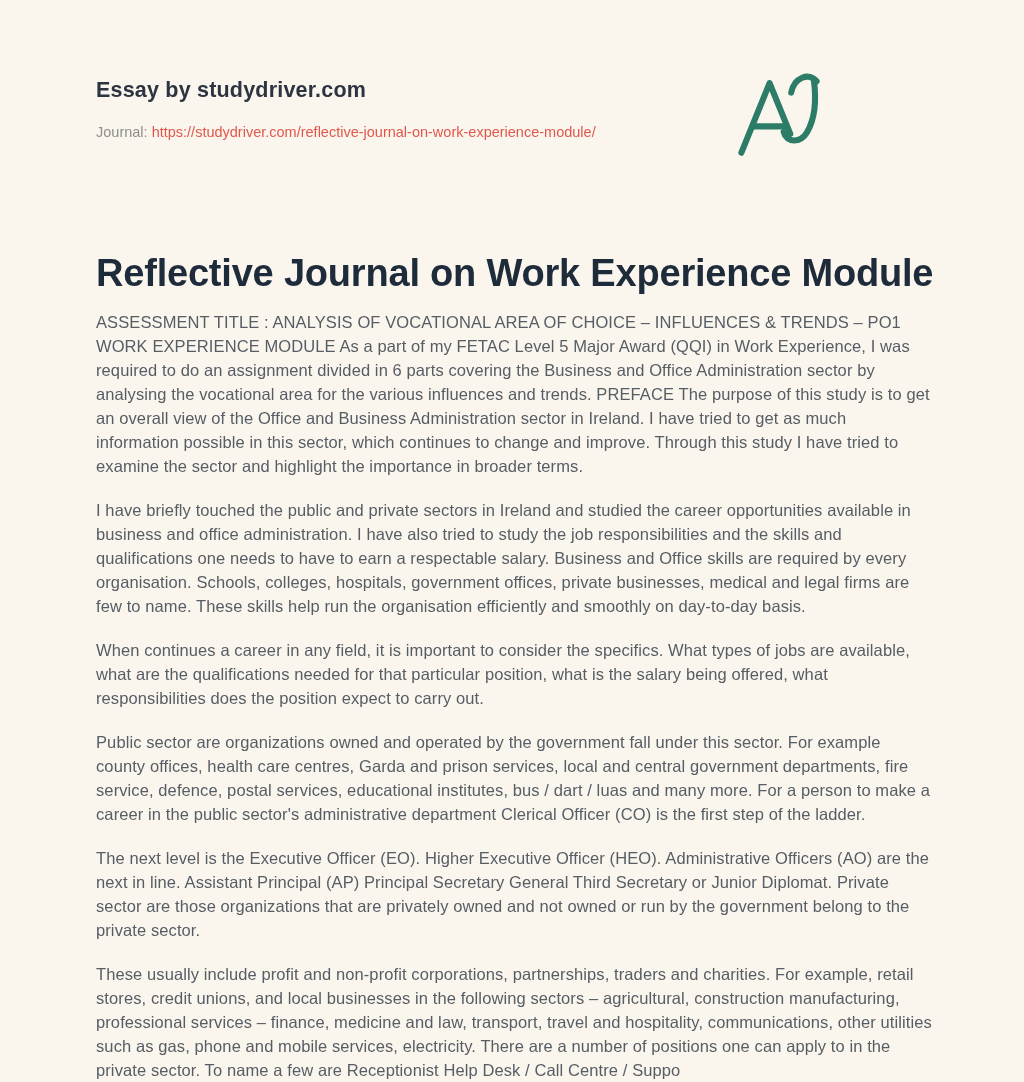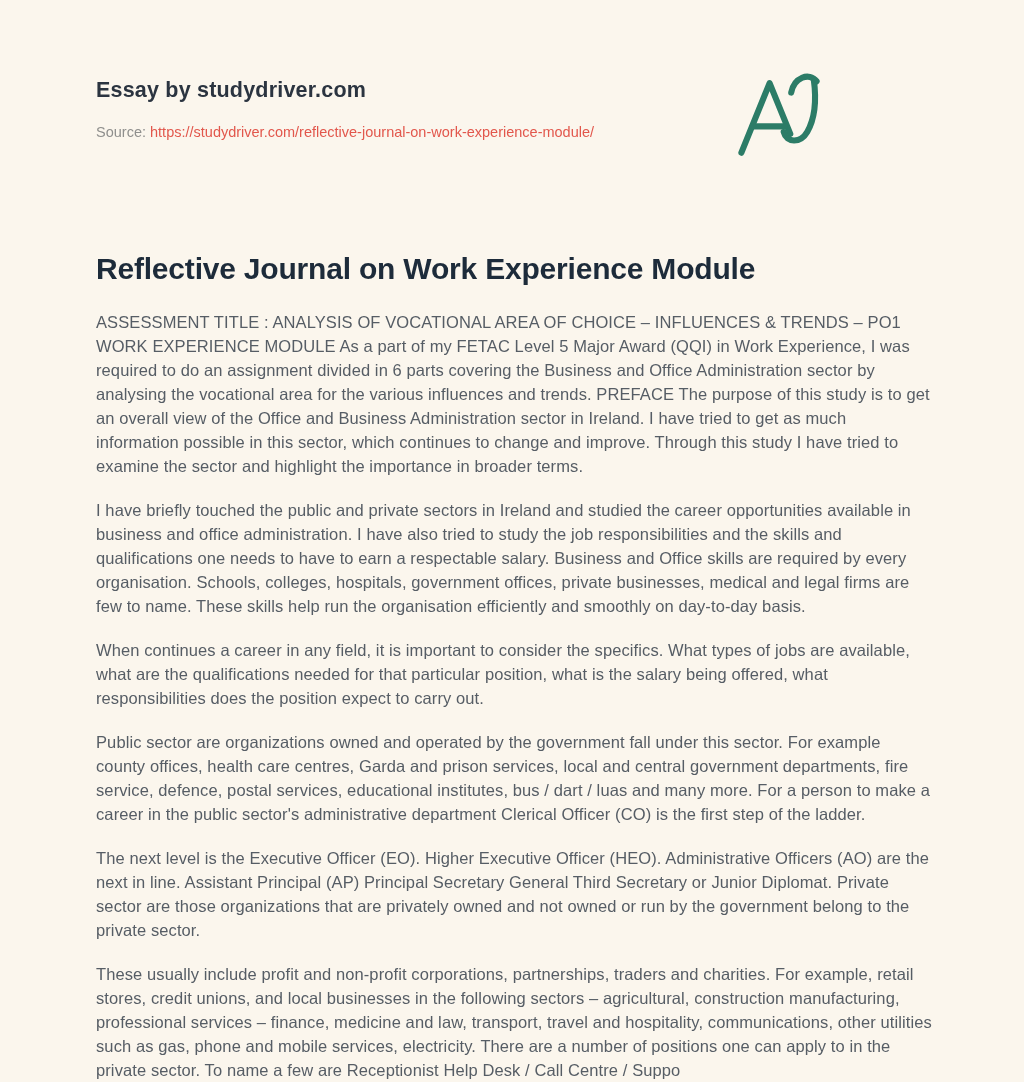--- a/index.html
+++ b/index.html
@@ -53,21 +53,21 @@
     width: 94px;
     height: 94px;
     color: var(--logo, #2c7c67);
   }
 
   h1.title {
     position: absolute;
     left: 96px;
     top: 252px;
     width: 840px;
-    font-size: 30px;
+    font-size: 38px;
     font-weight: 700;
     letter-spacing: -0.2px;
     color: var(--heading_dark, #1d2b3a);
   }
 
   .content {
     position: absolute;
     left: 96px;
     top: 310px;
     width: 836px;
@@ -82,21 +82,21 @@
   }
 </style>
 </head>
 <body>
 
 <div class="page">
 
   <div class="byline">Essay by studydriver.com</div>
 
   <div class="source-line">
-    <span>Source:</span>
+    <span>Journal:</span>
     <a href="#">https://studydriver.com/reflective-journal-on-work-experience-module/</a>
   </div>
 
   <div class="logo">
     <svg viewBox="0 0 100 100" width="94" height="94" aria-hidden="true">
       <g fill="none" stroke="currentColor" stroke-width="6.5" stroke-linecap="round" stroke-linejoin="round">
         <path d="M10 88 L40 14 L62 68"></path>
         <path d="M22 60 L56 60"></path>
         <path d="M63 24 C66 8 82 2 90 12"></path>
         <path d="M87 10 C90 32 88 52 80 66 C73 78 58 78 55 66"></path>

